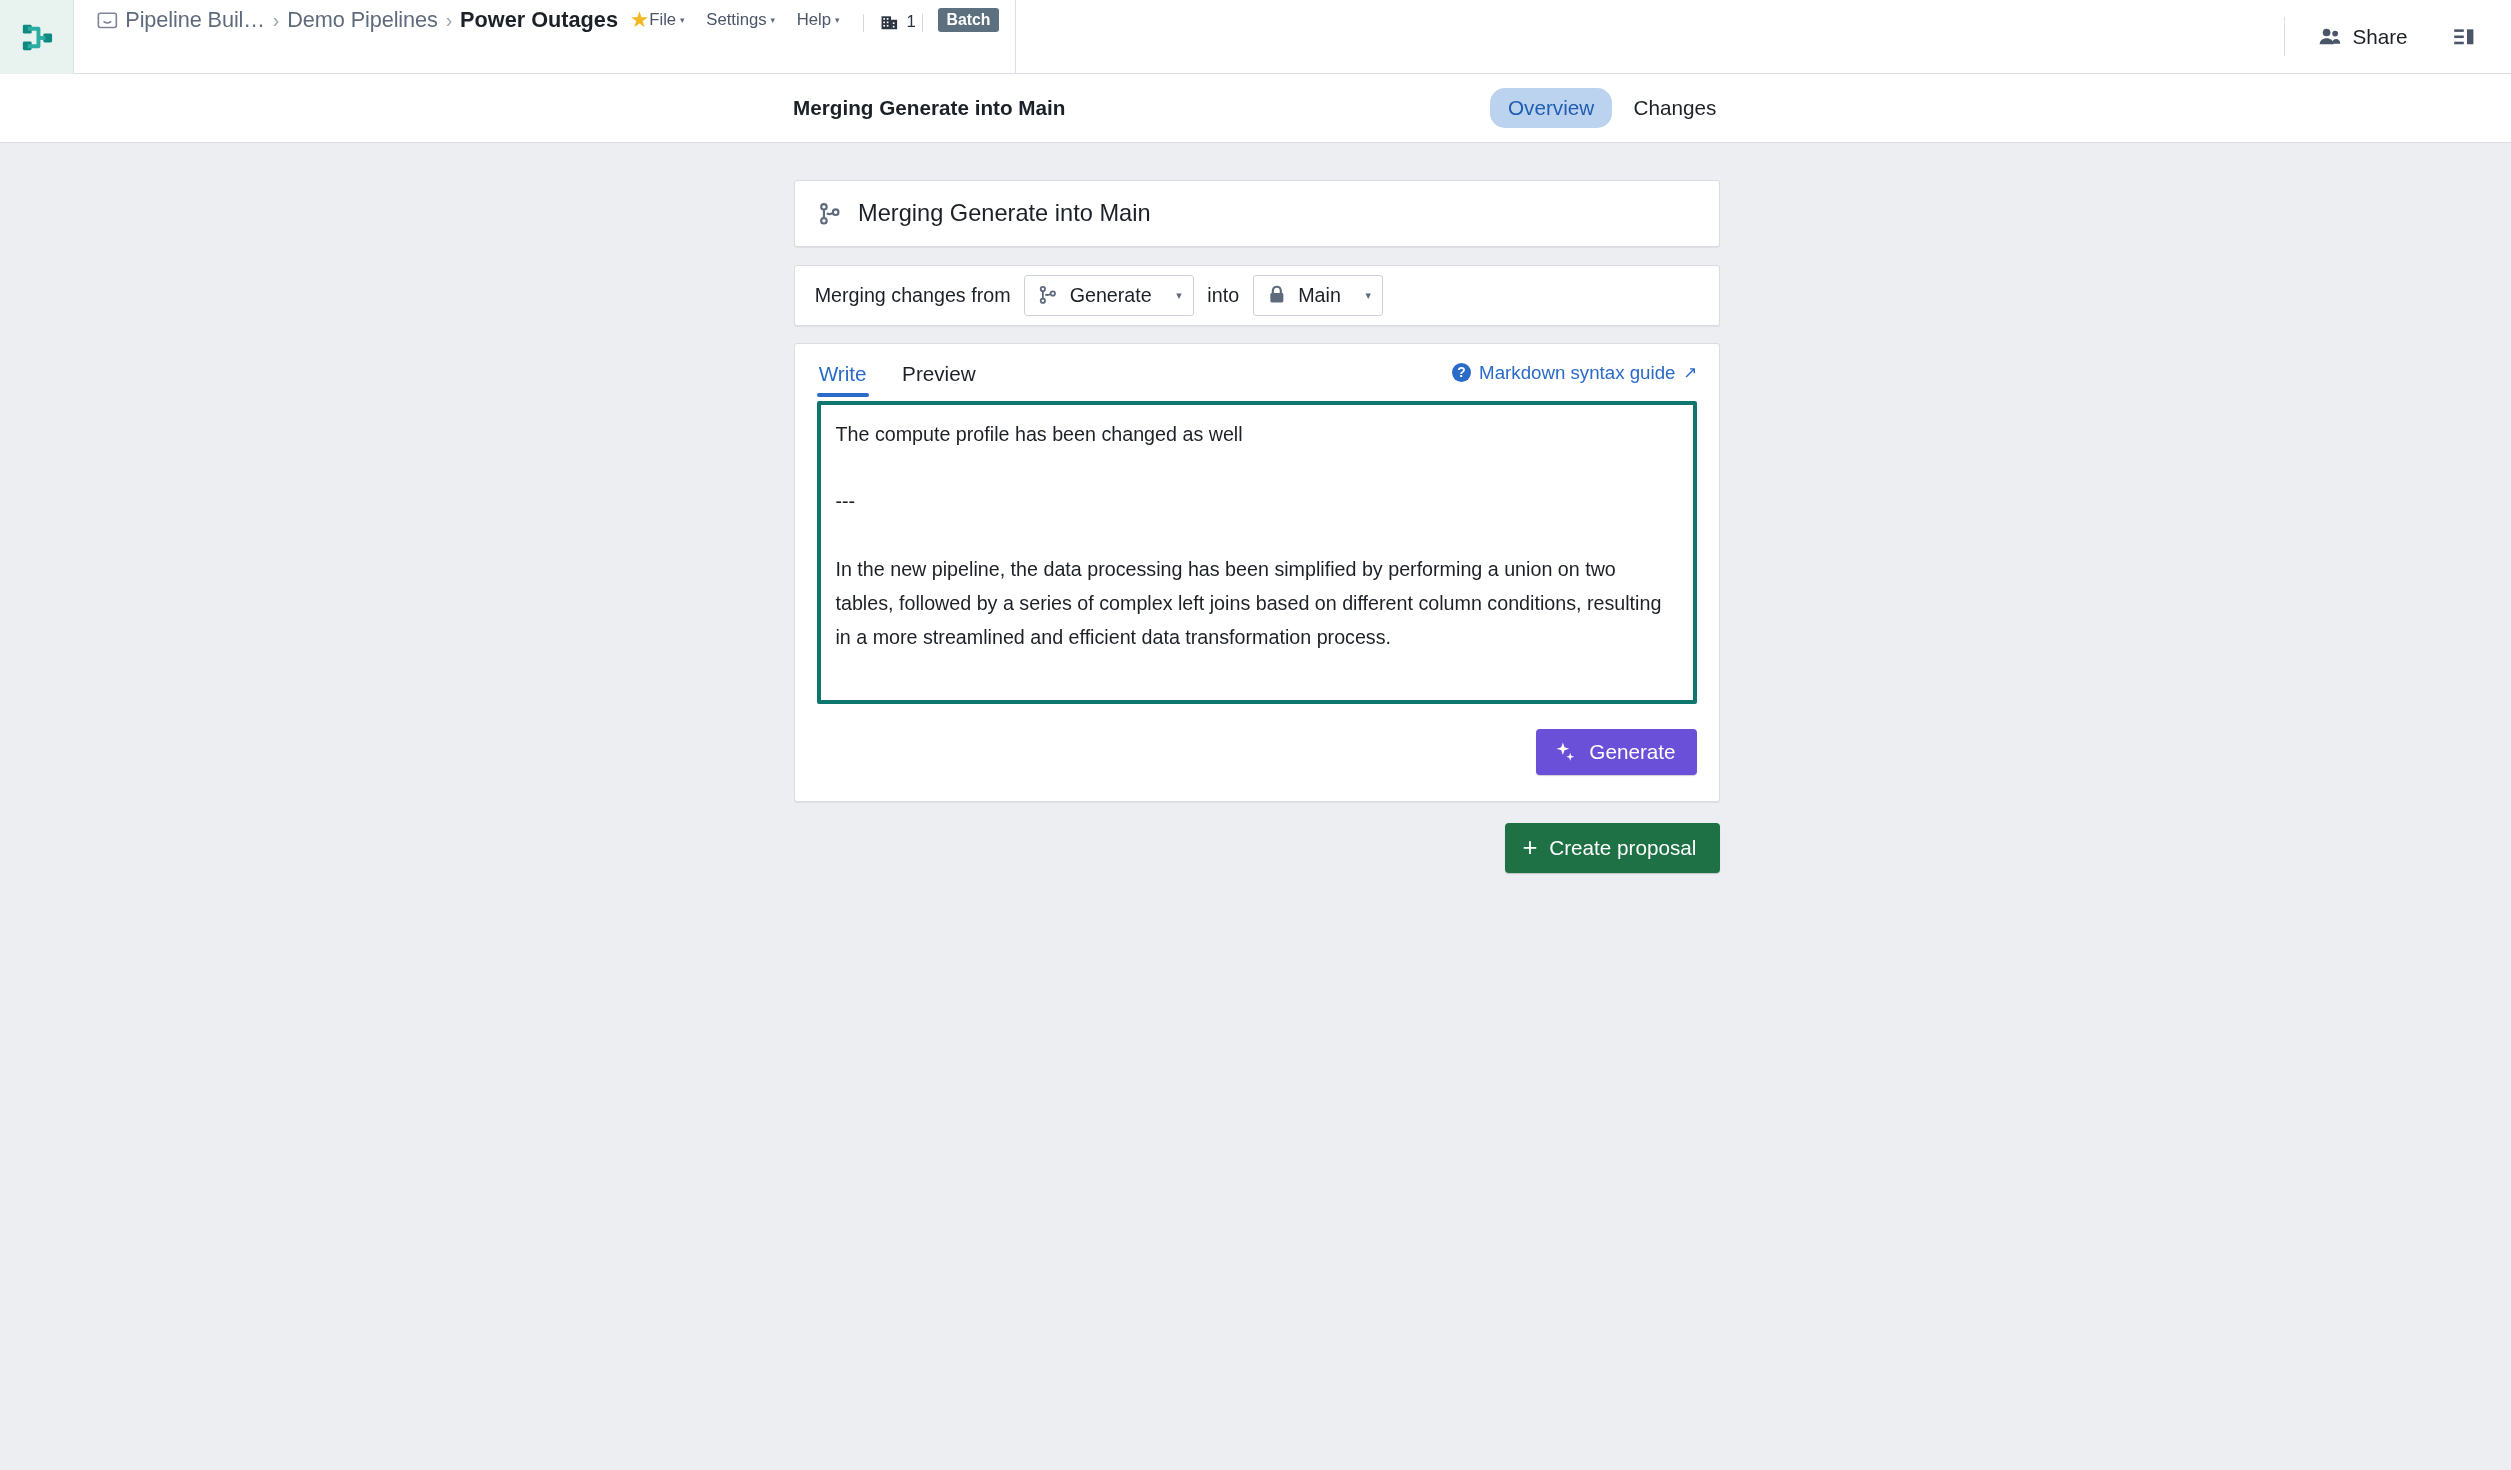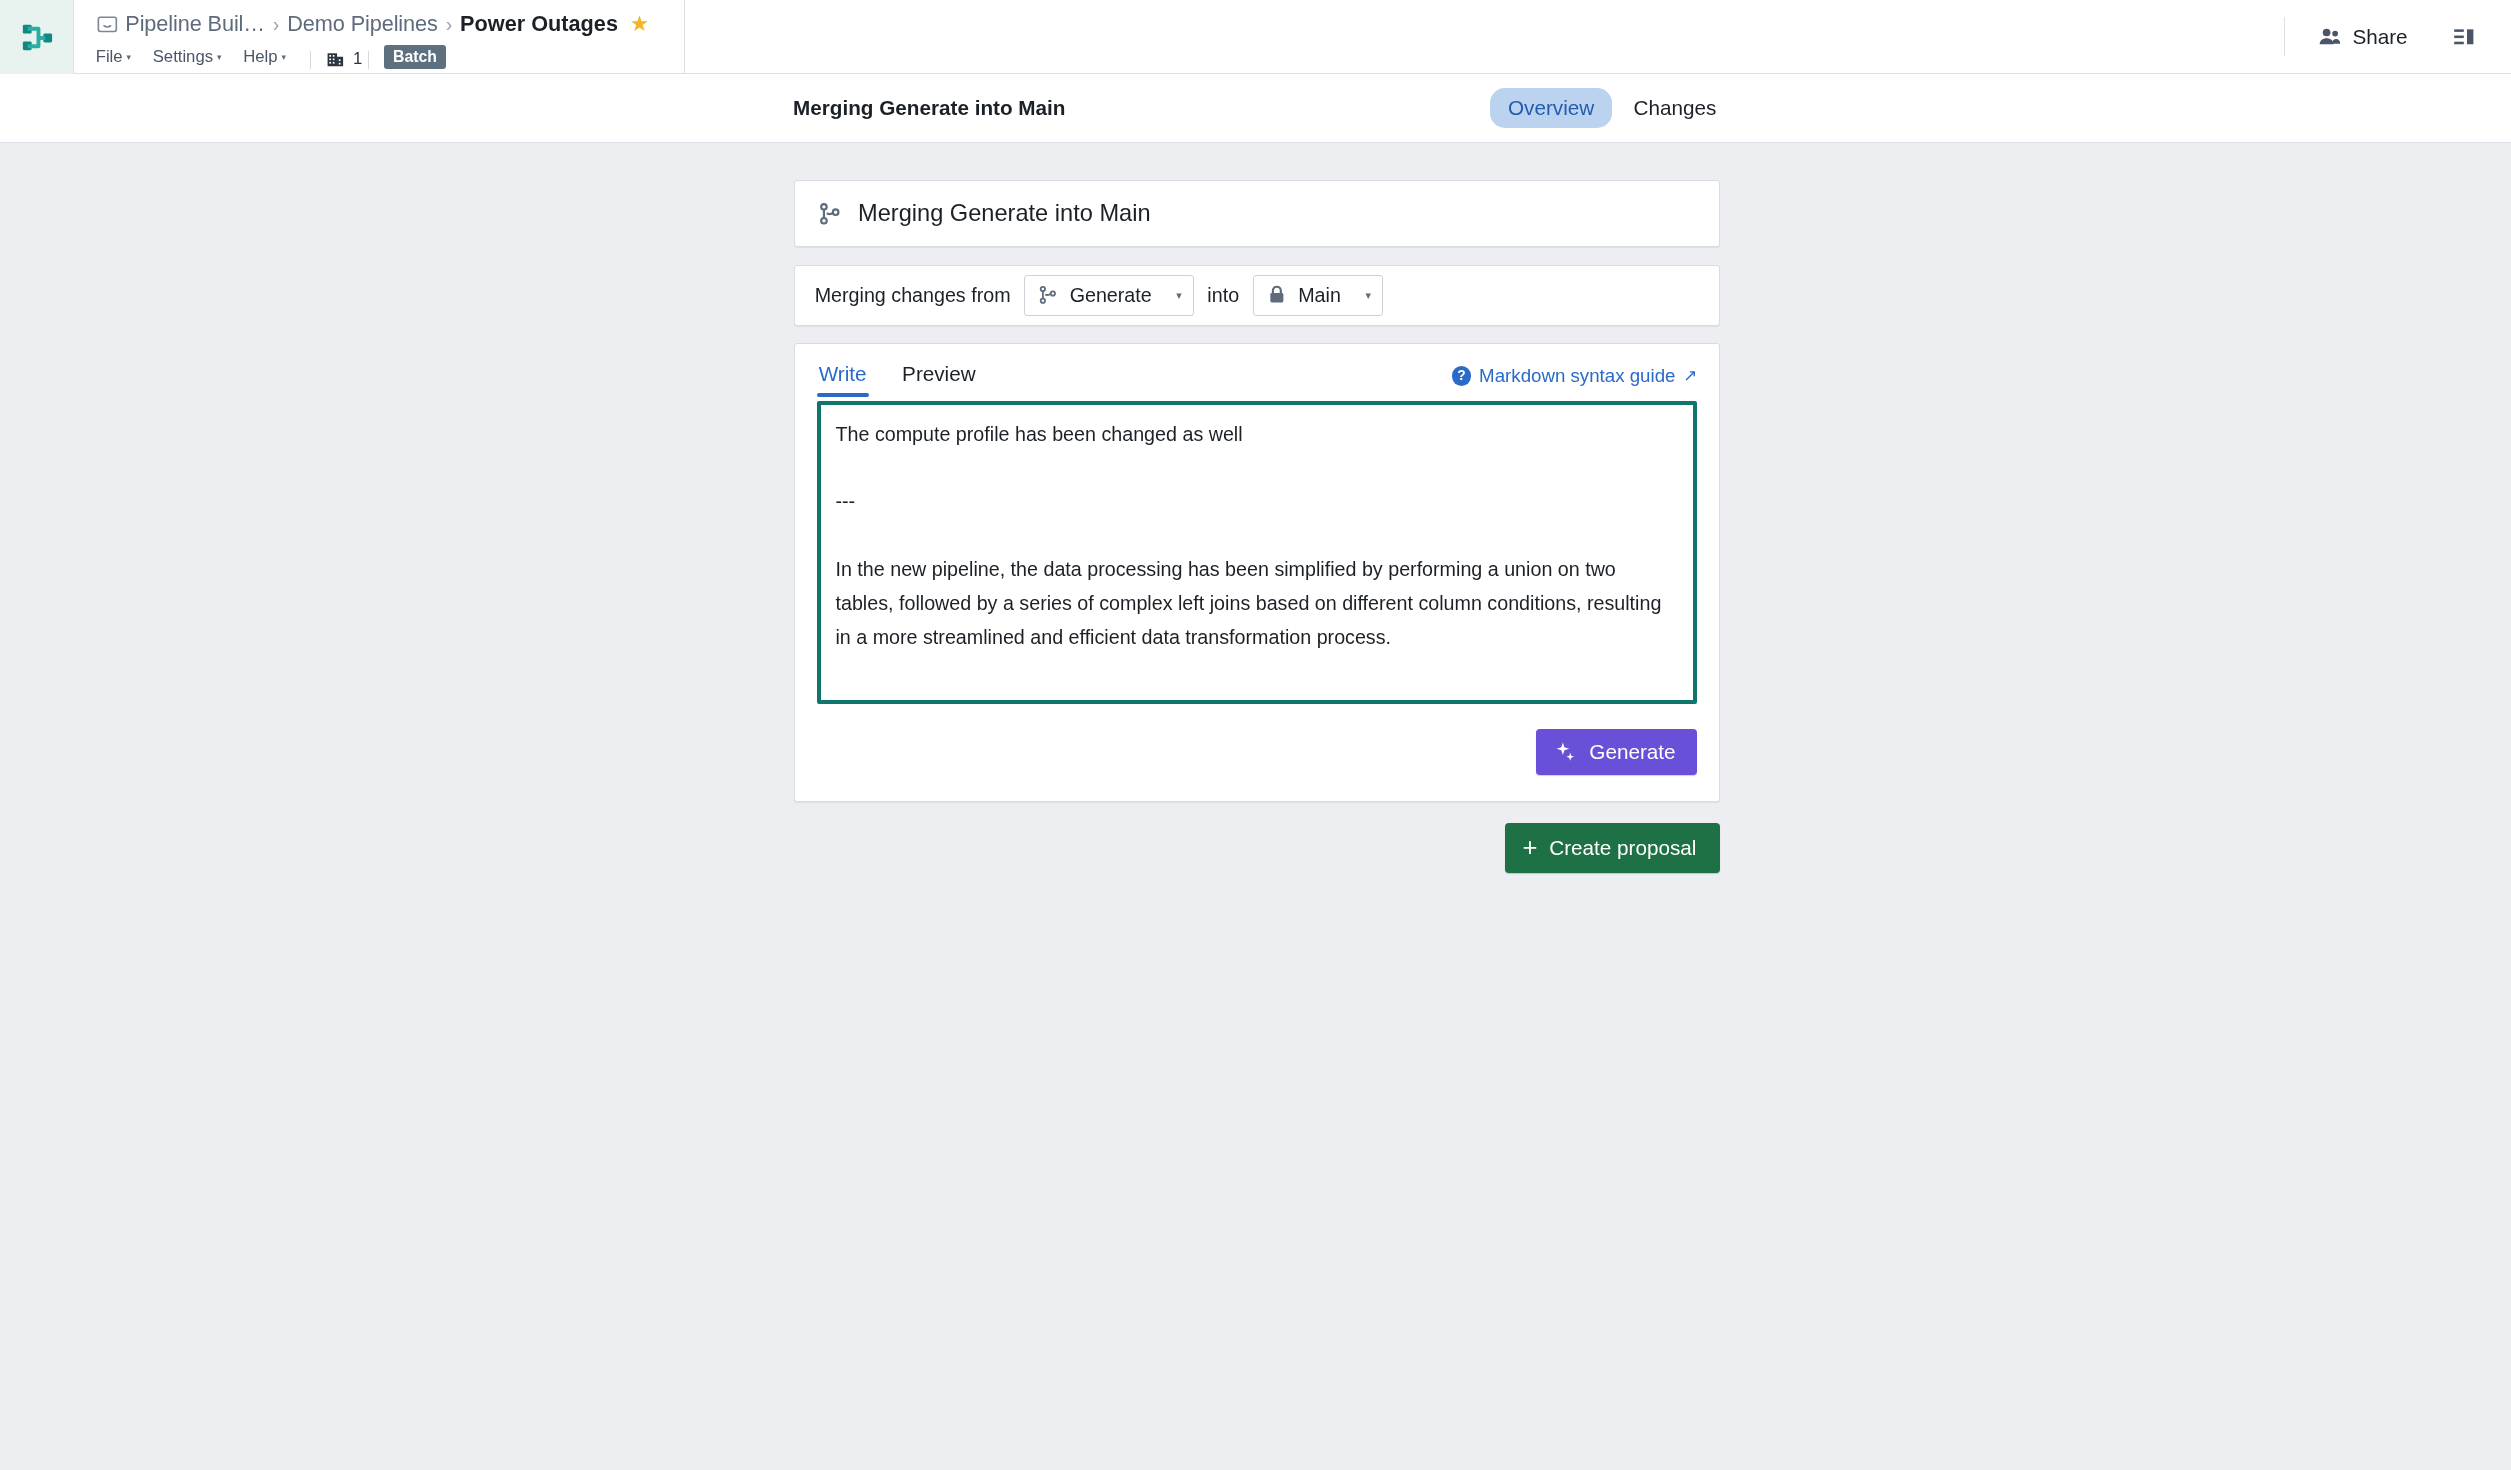--- a/index.html
+++ b/index.html
@@ -18,21 +18,21 @@
   }
   .logo-cell {
     width: 74px; min-width: 74px; height: 74px;
     background: #e8f2ef;
     display: flex; align-items: center; justify-content: center;
     border-right: 1px solid #d8e5e2;
   }
   .crumb-cell {
     flex: 0 0 auto; padding: 3.9px 15.8px 0 21.7px;
     border-right: 1px solid #dcdfe5;
-    display: flex; flex-direction: column; justify-content: center;
+    display: flex; flex-direction: row; justify-content: center;
     min-width: 611px;
   }
   .crumb-row { display: flex; align-items: center; gap: 6.9px; height: 33px; }
   .crumb-icon { width: 22.7px; height: 22.7px; display: inline-block; }
   .crumb-link {
     font-size: 21.7px; color: #5f6b7c; letter-spacing: -0.1px;
     white-space: nowrap; cursor: pointer;
   }
   .crumb-sep { font-size: 19.7px; color: #9aa2ae; padding: 0 1px; }
   .crumb-current { font-size: 21.7px; color: #1c2127; font-weight: bold; white-space: nowrap; }
@@ -108,21 +108,21 @@
   .branch-select {
     display: flex; align-items: center; gap: 10.8px;
     border: 1px solid #cdd2da; border-radius: 3px; background: #fff;
     padding: 5.9px 10.8px 5.9px 11.8px; cursor: pointer; min-height: 41px;
   }
   .branch-name { font-size: 19.7px; color: #1c2127; white-space: nowrap; }
   .sel-caret { font-size: 10.8px; color: #5f6b7c; margin-left: 13.8px; }
 
   .editor-card { padding: 0; }
   .editor-tabs {
-    display: flex; align-items: flex-end; padding: 13.8px 21.7px 0 21.7px; position: relative;
+    display: flex; align-items: center; padding: 13.8px 21.7px 0 21.7px; position: relative;
   }
   .ed-tab {
     font-size: 20.7px; color: #1c2127; padding: 3.9px 2px 10.8px 2px;
     margin-right: 31.5px; position: relative; cursor: pointer;
   }
   .ed-tab.active { color: #2a6ac8; }
   .ed-tab.active::after {
     content: ""; position: absolute; left: 0; right: 0; bottom: 0;
     height: 3.9px; background: #2a6ac8; border-radius: 2px;
   }

